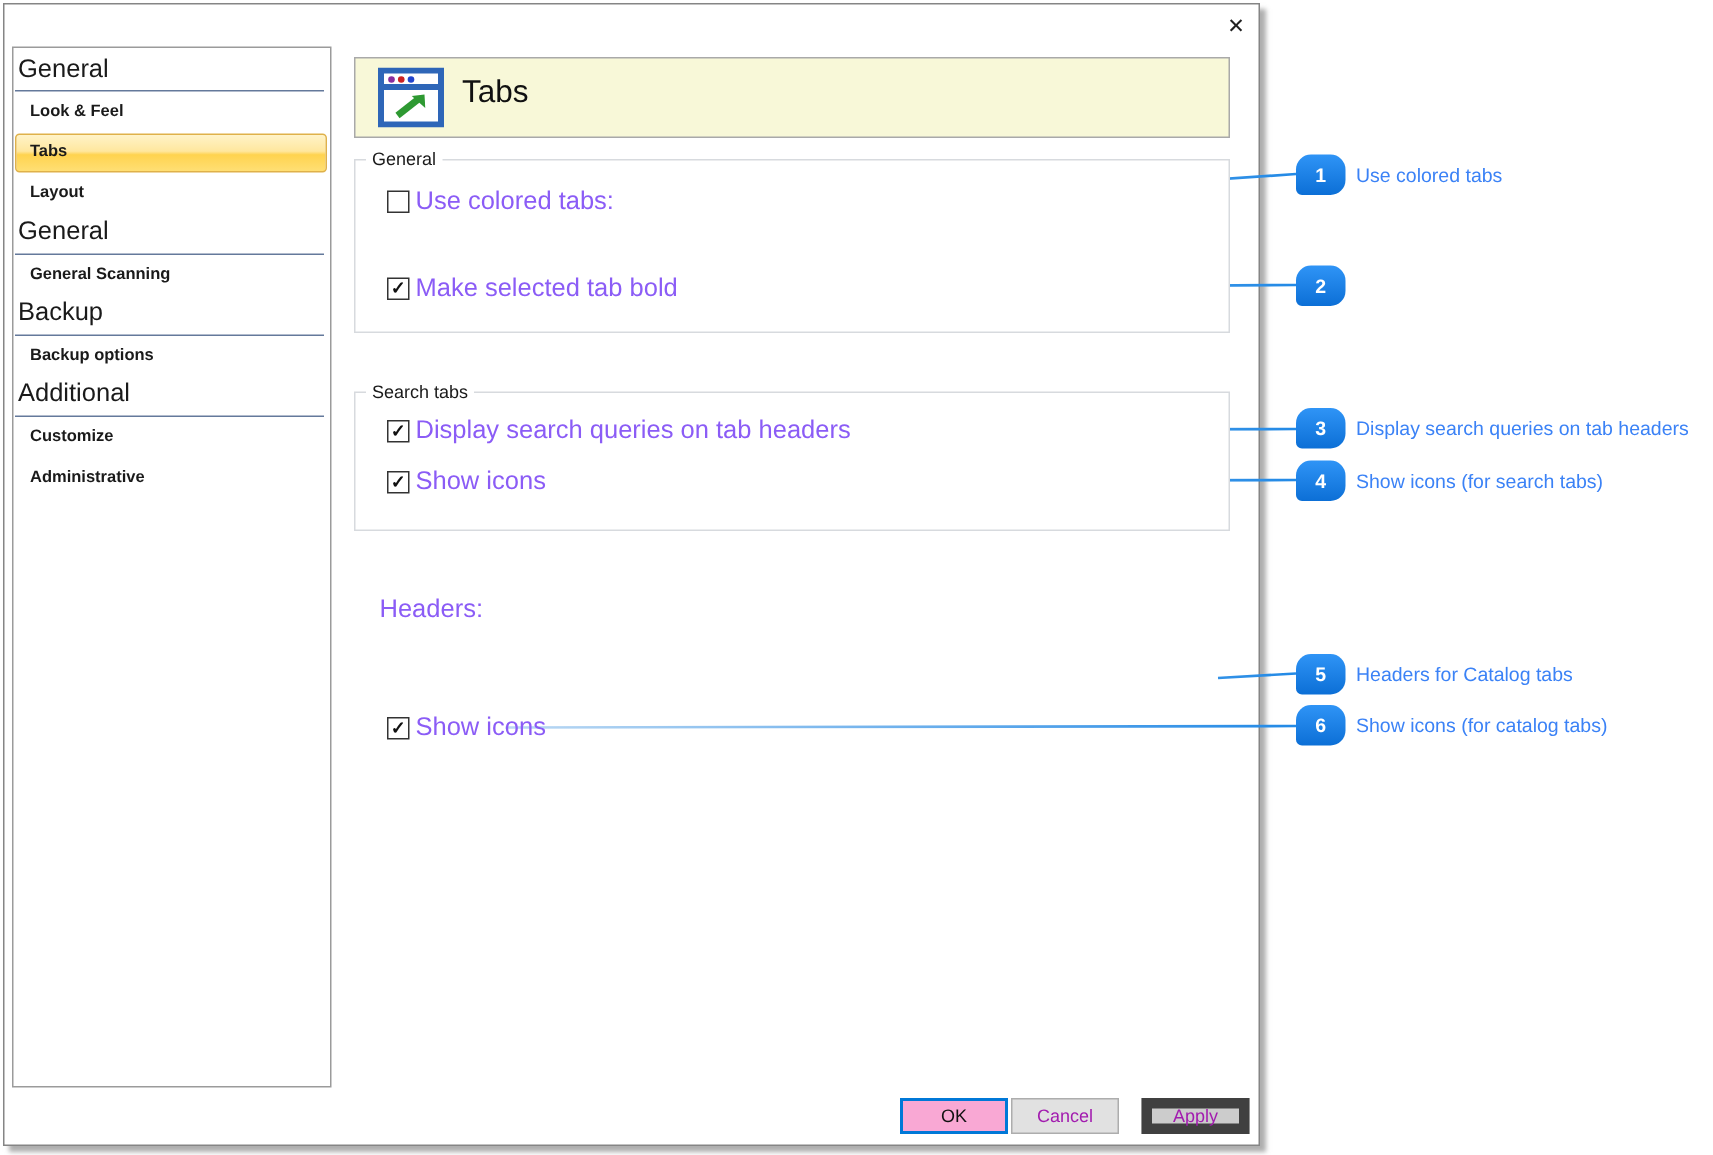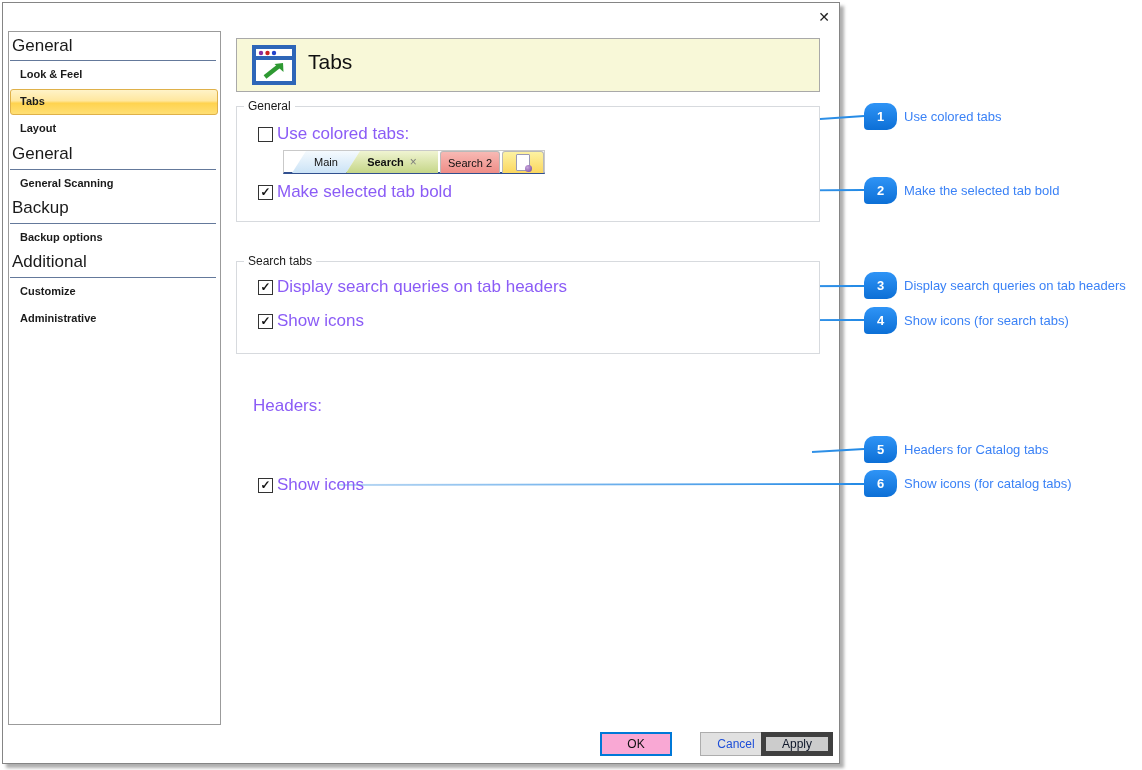--- a/index.html
+++ b/index.html
@@ -60,22 +60,22 @@
   
   .dropdown{position:absolute;left:278px;top:442px;width:525px;height:22px;box-sizing:border-box;
             background:linear-gradient(180deg,#e4e4e4,#d8d8d8);border:1px solid #767676;z-index:4;
             display:flex;align-items:center;padding-left:5px;font-size:12px;color:#111;}
   .dd-chevron{position:absolute;right:7px;top:8px;width:9px;height:9px;}
 
   
   .btn{position:absolute;top:732px;width:72px;height:24px;display:flex;align-items:center;
        justify-content:center;font-size:12px;z-index:4;box-sizing:border-box;}
   .btn-ok{left:600px;background:#f9a8d4;border:2px solid #0078d7;color:#111;}
-  .btn-cancel{left:700px;background:#e1e1e1;border:1px solid #adadad;color:#1d4ed8;}
-  .btn-apply{left:761px;background:#cccccc;border:5px solid #404040;color:#0f172a;}
+  .btn-cancel{left:674px;background:#e1e1e1;border:1px solid #adadad;color:#a21caf;}
+  .btn-apply{left:761px;background:#cccccc;border:7px solid #404040;color:#a21caf;}
 
   
   .badge{position:absolute;left:864px;width:33px;height:27px;border-radius:10px 10px 10px 4px;
          background:linear-gradient(180deg,#2f94f6,#0c6fd6);color:#fff;font-size:13px;font-weight:700;
          display:flex;align-items:center;justify-content:center;z-index:5;}
   .callout-label{position:absolute;left:904px;height:27px;line-height:27px;font-size:13px;color:#3b82f6;z-index:5;}
 
   svg.connectors{position:absolute;left:0;top:0;z-index:1;pointer-events:none;}
 </style>
 </head>
@@ -137,36 +137,20 @@
     </svg>
   </div>
   <div class="banner-title">Tabs</div>
 
   <div class="groupbox" style="left:236px;top:106px;width:582px;height:114px">
     <div class="group-legend">General</div>
   </div>
   <div class="cb" style="left:258px;top:127px"></div>
   <div class="cblabel" style="left:277px;top:127px">Use colored tabs:</div>
 
-  <div class="strip">
-    <div class="lead-slash"></div>
-    <div class="ptab ptab-main">
-      <span>Main</span>
-    </div>
-    <div class="ptab ptab-search">
-      <span>Search</span>
-      <span class="x">×</span>
-    </div>
-    <div class="ptab ptab-search2">
-      <span>Search 2</span>
-    </div>
-    <div class="ptab ptab-doc">
-      <span class="doc-icon"></span>
-    </div>
-  </div>
 
   <div class="cb" style="left:258px;top:185px">
     <span>✓</span>
   </div>
   <div class="cblabel" style="left:277px;top:185px">Make selected tab bold</div>
 
   <div class="groupbox" style="left:236px;top:261px;width:582px;height:91px">
     <div class="group-legend">Search tabs</div>
   </div>
   <div class="cb" style="left:258px;top:280px">
@@ -185,21 +169,20 @@
   <div class="cblabel" style="left:277px;top:478px">Show icons</div>
 
   <div class="btn btn-ok">OK</div>
   <div class="btn btn-cancel">Cancel</div>
   <div class="btn btn-apply">Apply</div>
 
   <div class="badge" style="top:103px">1</div>
   <div class="callout-label" style="top:103px">Use colored tabs</div>
 
   <div class="badge" style="top:177px">2</div>
-  <div class="callout-label" style="top:177px">Make the selected tab bold</div>
 
   <div class="badge" style="top:272px">3</div>
   <div class="callout-label" style="top:272px">Display search queries on tab headers</div>
 
   <div class="badge" style="top:307px">4</div>
   <div class="callout-label" style="top:307px">Show icons (for search tabs)</div>
 
   <div class="badge" style="top:436px">5</div>
   <div class="callout-label" style="top:436px">Headers for Catalog tabs</div>
 

